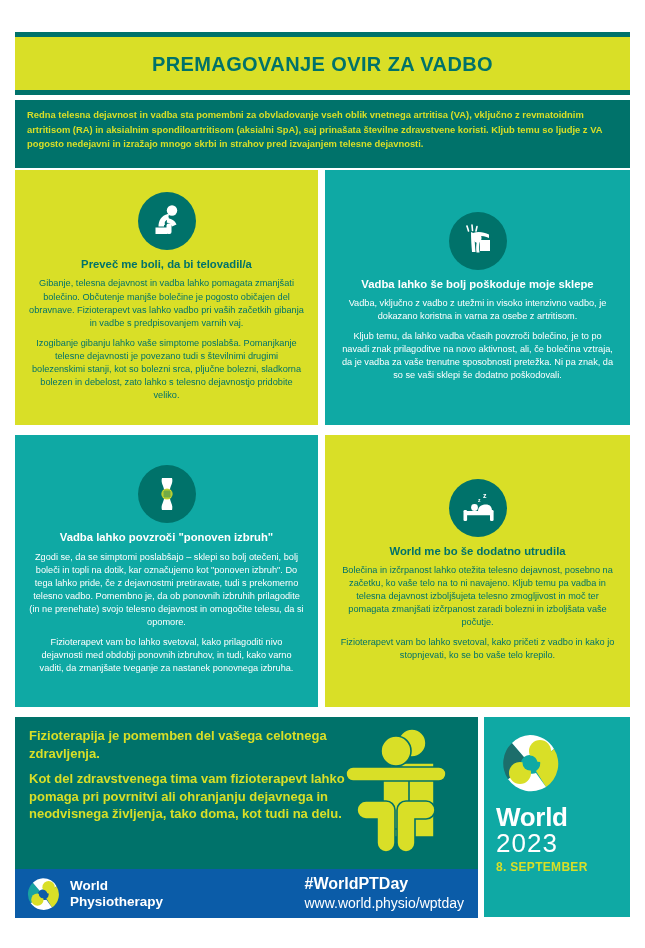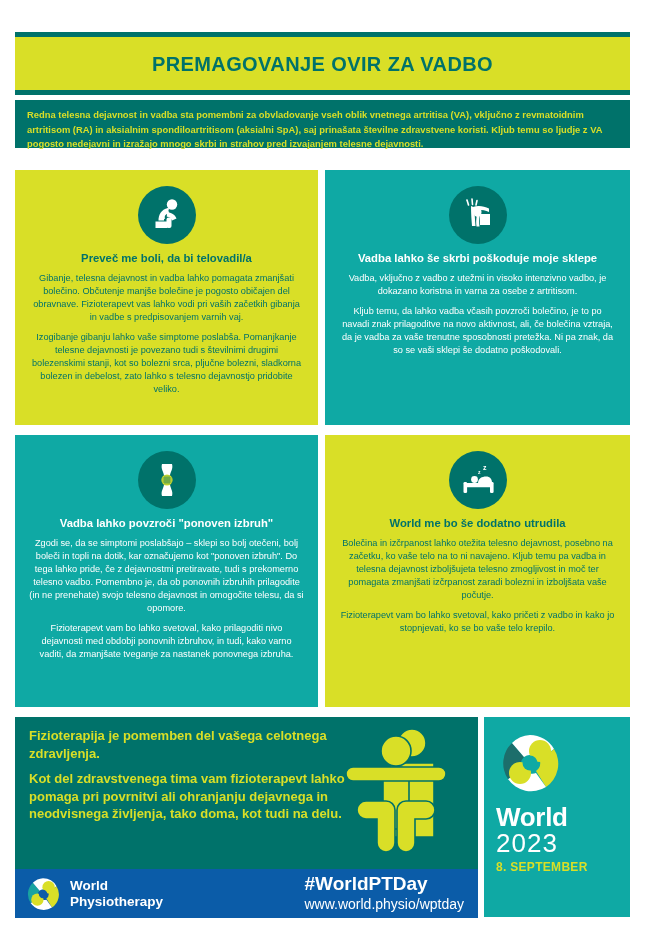--- a/index.html
+++ b/index.html
@@ -11,27 +11,27 @@
   }
   .page{position:relative;width:645px;height:948px;background:#fff;}
 
   
   .header-rule{position:absolute;left:15px;top:32px;width:615px;height:5px;background:#00726A;}
   .title-band{position:absolute;left:15px;top:37px;width:615px;height:53px;background:#D9DF27;
     display:flex;align-items:center;justify-content:center;}
   .title-band .ttl{color:#00726A;font-size:20px;font-weight:bold;letter-spacing:.4px;line-height:1;}
   .header-rule2{position:absolute;left:15px;top:90px;width:615px;height:5px;background:#00726A;}
 
-  .intro{position:absolute;left:15px;top:100px;width:615px;height:48px;background:#00726A;
+  .intro{position:absolute;left:15px;top:100px;width:615px;height:68px;background:#00726A;
     box-sizing:border-box;padding:8px 12px 6px 12px;}
   .intro p{margin:0;color:#D9DF27;font-size:9.4px;line-height:1.55;font-weight:bold;}
 
   
   .card{position:absolute;box-sizing:border-box;padding:12px 14px 10px 14px;
-    display:flex;flex-direction:column;align-items:center;}
+    display:flex;flex-direction:column;align-items:center;justify-content:center;}
   .card.c1{left:15px;  top:170px; width:303px; height:255px; background:#D9DF27;}
   .card.c2{left:325px; top:170px; width:305px; height:255px; background:#0FA9A4;}
   .card.c3{left:15px;  top:435px; width:303px; height:272px; background:#0FA9A4;}
   .card.c4{left:325px; top:435px; width:305px; height:272px; background:#D9DF27;}
 
   .icon-circle{width:58px;height:58px;border-radius:50%;background:#00726A;
     display:flex;align-items:center;justify-content:center;margin:4px 0 8px 0;flex:0 0 auto;}
   .icon-circle svg{display:block;}
 
   .card h2{margin:0 0 6px 0;font-size:11.3px;font-weight:bold;text-align:center;line-height:1.2;}
@@ -54,21 +54,21 @@
   .wpt .l2{color:#fff;font-size:26px;font-weight:bold;line-height:1.0;letter-spacing:-.3px;}
   .wpt .yr{color:#fff;font-size:26px;line-height:1.05;letter-spacing:1px;}
   .wpt .dt{color:#D9DF27;font-size:12px;font-weight:bold;letter-spacing:.3px;margin-top:3px;}
 
   
   .footer{position:absolute;left:15px;top:869px;width:463px;height:49px;background:#0B5CA8;
     box-sizing:border-box;display:flex;align-items:center;padding:0 10px;}
   .footer .flogo{width:36px;height:36px;flex:0 0 auto;margin-right:9px;}
   .footer .fname{color:#fff;font-weight:bold;font-size:13.5px;line-height:1.12;flex:0 0 auto;}
   .footer .fright{margin-left:auto;text-align:left;padding-right:4px;}
-  .footer .htag{color:#fff;font-weight:bold;font-size:19px;line-height:1.15;}
+  .footer .htag{color:#fff;font-weight:bold;font-size:16px;line-height:1.15;}
   .footer .url{color:#fff;font-size:14px;line-height:1.3;}
 </style>
 </head>
 <body>
 
 <div class="page">
 
   <div class="header-rule"></div>
   <div class="title-band">
     <div class="ttl">PREMAGOVANJE OVIR ZA VADBO</div>
@@ -84,40 +84,40 @@
       <svg width="38" height="38" viewBox="0 0 38 38">
         <circle cx="24" cy="8.5" r="5.2" fill="#fff"></circle>
         <path d="M20 12 C13 13.5 10.5 19 10.5 24.5 L16 24.5 C16 20.5 17.5 17.8 21 17 Z" fill="#fff"></path>
         <path d="M19 16.5 C23 16 27 18.5 28.5 22.5 L24 24.5 C23 21.8 21 20.5 18.8 20.8 Z" fill="#fff"></path>
         <rect x="7.5" y="25.5" width="12" height="6.5" fill="#fff"></rect>
         <rect x="18.5" y="21.5" width="5" height="10.5" rx="2" fill="#fff"></rect>
         <path d="M21 12.5 C16.5 14.5 14.5 19.5 16.5 23" fill="none" stroke="#fff" stroke-width="1.4" opacity=".85"></path>
       </svg>
     </div>
     <h2>Preveč me boli, da bi telovadil/a</h2>
-    <p>Gibanje, telesna dejavnost in vadba lahko pomagata zmanjšati bolečino. Občutenje manjše bolečine je pogosto običajen del obravnave. Fizioterapevt vas lahko vodi pri vaših začetkih gibanja in vadbe s predpisovanjem varnih vaj.</p>
+    <p>Gibanje, telesna dejavnost in vadba lahko pomagata zmanjšati bolečino. Občutenje manjše bolečine je pogosto običajen del obravnave. Fizioterapevt vas lahko vadbo pri vaših začetkih gibanja in vadbe s predpisovanjem varnih vaj.</p>
     <p>Izogibanje gibanju lahko vaše simptome poslabša. Pomanjkanje telesne dejavnosti je povezano tudi s številnimi drugimi bolezenskimi stanji, kot so bolezni srca, pljučne bolezni, sladkorna bolezen in debelost, zato lahko s telesno dejavnostjo pridobite veliko.</p>
   </div>
 
   <div class="card c2">
     <div class="icon-circle">
       <svg width="38" height="38" viewBox="0 0 38 38">
         <g stroke="#fff" stroke-width="1.6" stroke-linecap="round" fill="none">
           <line x1="8" y1="4" x2="9.5" y2="9"></line>
           <line x1="13" y1="3" x2="13.5" y2="8.5"></line>
           <line x1="18" y1="4.5" x2="17" y2="9"></line>
         </g>
         <path d="M12 10 C12 17 12.5 24 13 30 L16.5 30 C16 24 15.5 17 15.5 11.5 Z" fill="#fff"></path>
         <path d="M14 11 C19 9 25 10 30 12.5 L30 16 C25 14 19.5 13 15 14.5 Z" fill="#fff"></path>
         <ellipse cx="18.5" cy="16" rx="4" ry="5" fill="#fff"></ellipse>
         <path d="M21 18 L31 18 L31 29 L21 29 Z" fill="#fff"></path>
         <path d="M18 19 C17 23 17 27 17.5 30.5 L20.5 30.5 C20 27 20 23 20.8 19.5 Z" fill="#fff"></path>
       </svg>
     </div>
-    <h2>Vadba lahko še skrbi poškoduje moje sklepe</h2>
+    <h2>Vadba lahko še bolj poškoduje moje sklepe</h2>
     <p>Vadba, vključno z vadbo z utežmi in visoko intenzivno vadbo, je dokazano koristna in varna za osebe z artritisom.</p>
     <p>Kljub temu, da lahko vadba včasih povzroči bolečino, je to po navadi znak prilagoditve na novo aktivnost, ali, če bolečina vztraja, da je vadba za vaše trenutne sposobnosti pretežka. Ni pa znak, da so se vaši sklepi še dodatno poškodovali.</p>
   </div>
 
   <div class="card c3">
     <div class="icon-circle">
       <svg width="38" height="38" viewBox="0 0 38 38">
         <path d="M14 3 C12.5 8 16 11 16 15 L22 15 C22 11 25.5 8 24 3 Z" fill="#fff"></path>
         <path d="M16 14 L22 14 L22 24 L16 24 Z" fill="#fff"></path>
         <path d="M16 23 C16 27 12.5 30 14 35 L24 35 C25.5 30 22 27 22 23 Z" fill="#fff"></path>

